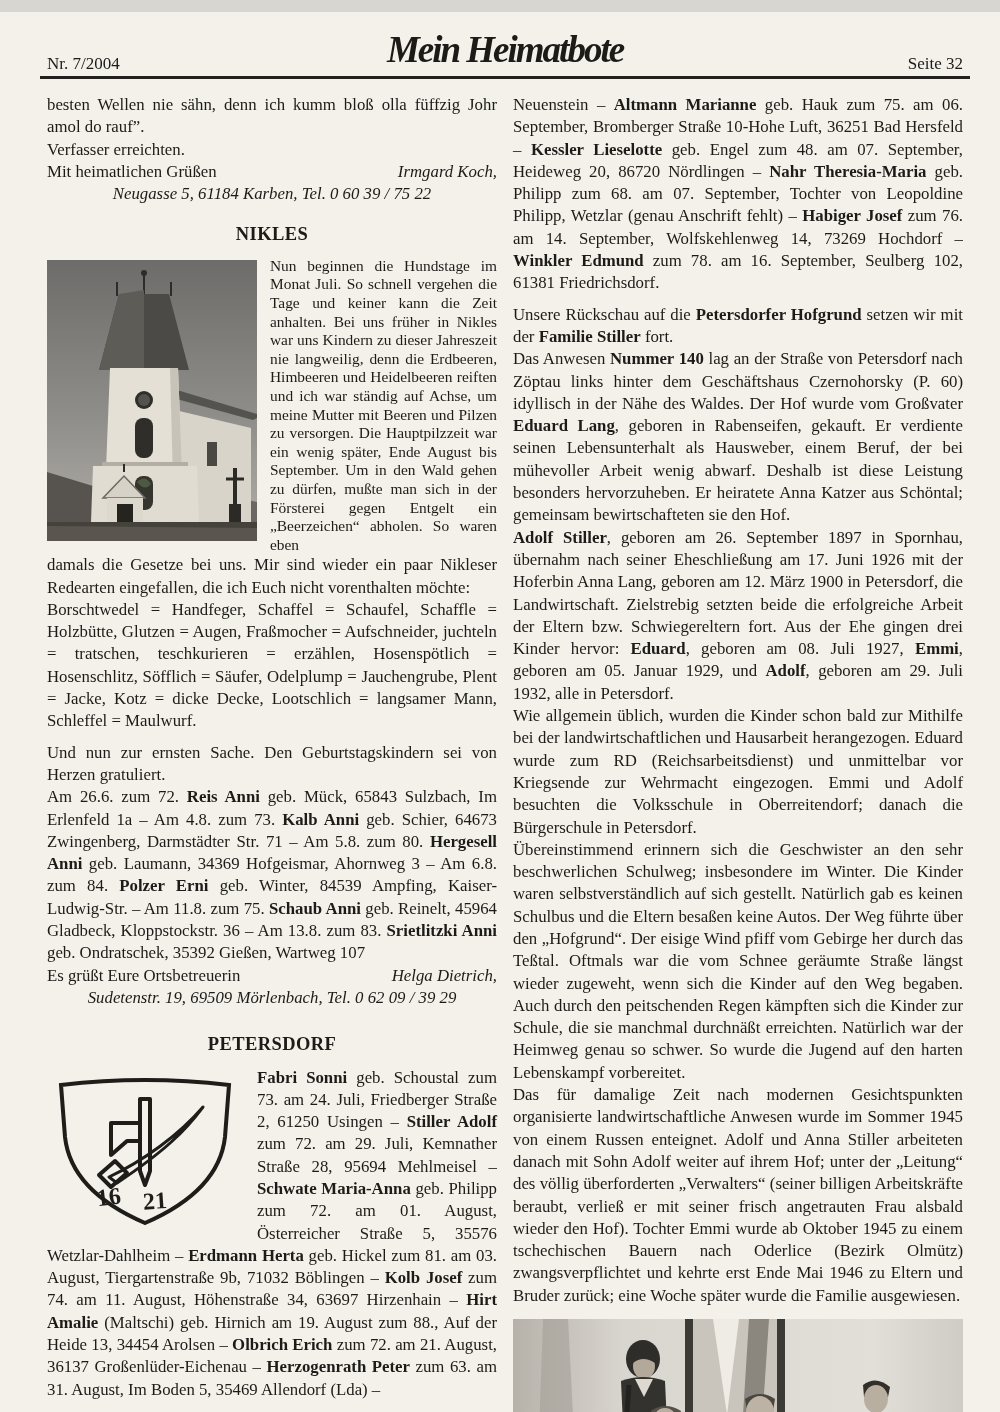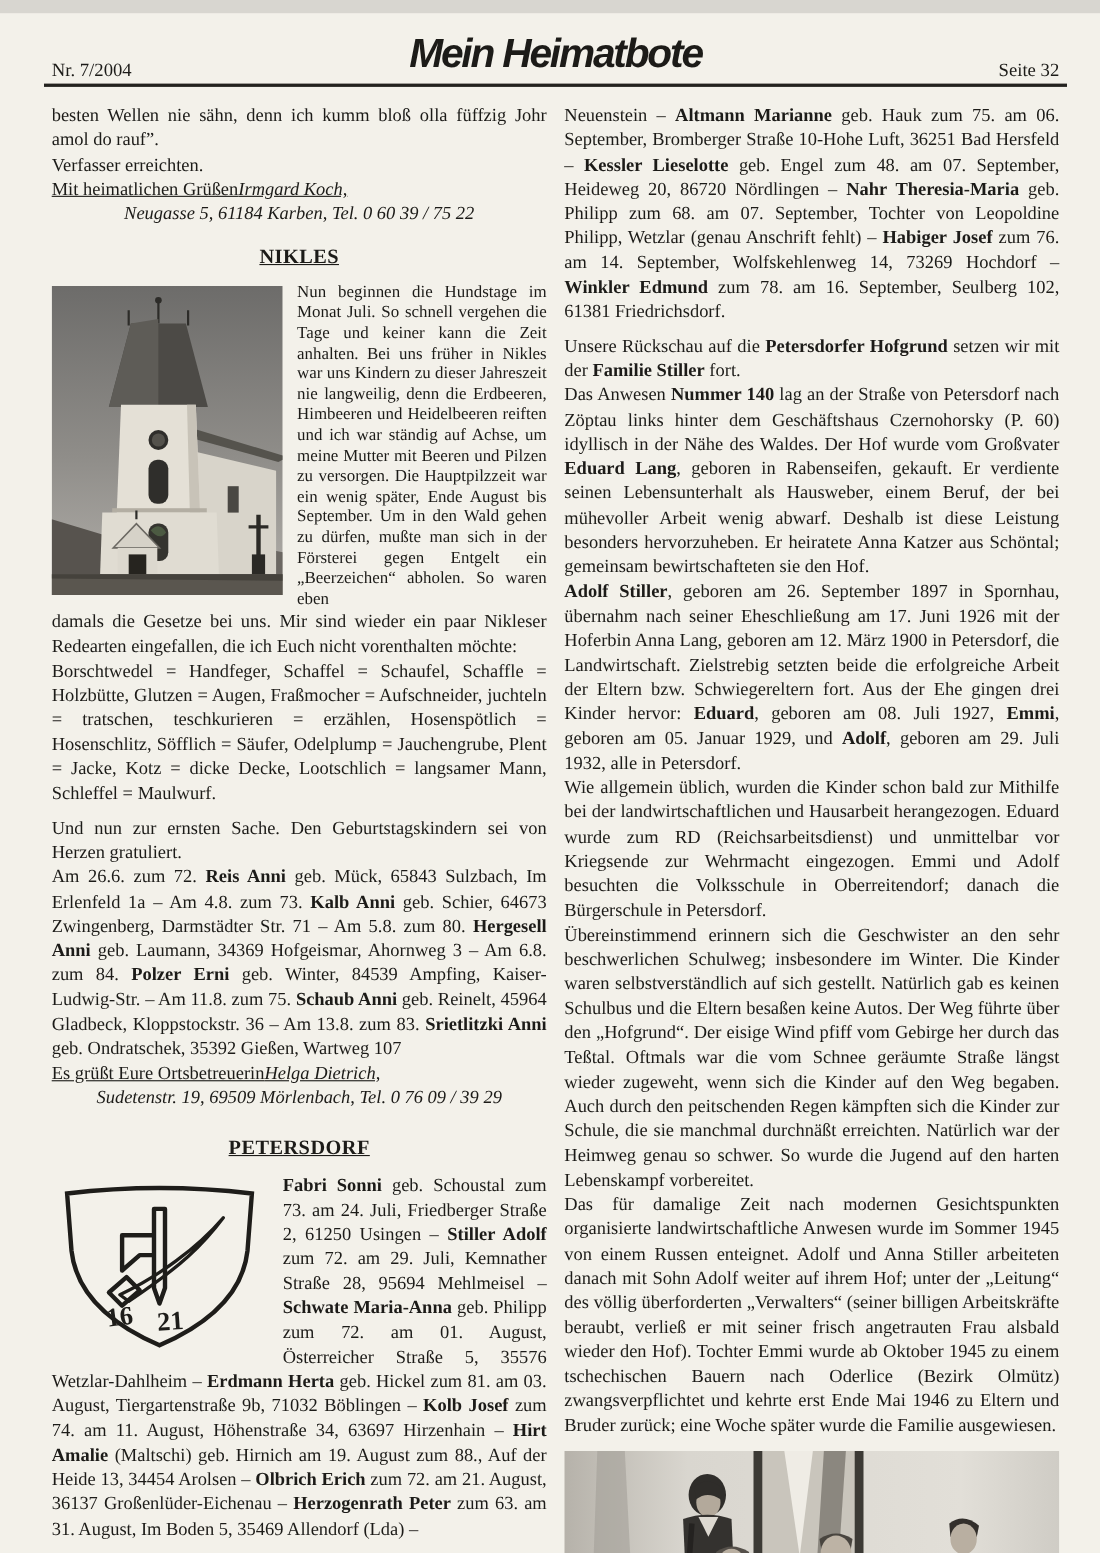--- a/index.html
+++ b/index.html
@@ -4,33 +4,33 @@
 <style>
   html,body{margin:0;padding:0;background:#d8d6d0;}
   .page{position:relative;width:1000px;height:1412px;margin:12px auto;background:#f3f1ea;
         color:#1c1b18;font-family:"Liberation Serif","DejaVu Serif",serif;overflow:hidden;}
   
   .hdr{position:absolute;top:22px;left:47px;right:37px;height:40px;}
   .issue{position:absolute;left:0;bottom:0;font-size:17px;}
   .pageno{position:absolute;right:0;bottom:0;font-size:17px;}
   .masthead{position:absolute;left:50%;transform:translateX(-50%);top:-6px;
             font-size:37px;font-weight:bold;font-style:italic;
-            font-family:Liberation Sans, sans-serif;letter-spacing:-2px;white-space:nowrap;}
+            font-family:Liberation Serif, serif;letter-spacing:-2px;white-space:nowrap;}
   .rule{position:absolute;left:40px;right:30px;top:64px;border-top:3px solid #23221f;}
   
   .col{position:absolute;top:82px;width:450px;font-size:16.8px;line-height:22.3px;}
   .col-left{left:47px;}
   .col-right{left:513px;}
   p{margin:0;}
   .just{text-align:justify;}
   .i{font-style:italic;}
   .b{font-weight:bold;}
-  h2{margin:18px 0 11px;text-align:center;font-size:18.5px;letter-spacing:.4px;font-weight:bold;text-decoration:underline;}
+  h2{margin:18px 0 11px;text-align:center;font-size:18.5px;letter-spacing:.4px;font-weight:bold;}
   h2.pd{margin-top:24px;}
-  .sig-row{display:flex;text-decoration:underline;}
+  .sig-row{display:flex;justify-content:space-between;}
   .sig-addr{text-align:center;}
   .side-sm{font-size:15.4px;line-height:18.6px;}
   .clear{clear:left;}
   .gap-top{margin-top:9px;}
   svg.church{float:left;width:210px;height:281px;margin:3px 13px 3px 0;}
   svg.shield{float:left;width:196px;height:160px;margin:4px 14px 2px 0;}
   figure{margin:12px 0 0;}
   svg.family{display:block;width:450px;height:288px;}
 </style>
 </head>
@@ -106,21 +106,21 @@
 
       <p class="just side-sm">Nun beginnen die Hundstage im Monat Juli. So schnell vergehen die Tage und keiner kann die Zeit anhalten. Bei uns früher in Nikles war uns Kindern zu dieser Jahreszeit nie langweilig, denn die Erdbeeren, Himbeeren und Heidelbeeren reiften und ich war ständig auf Achse, um meine Mutter mit Beeren und Pilzen zu versorgen. Die Hauptpilzzeit war ein wenig später, Ende August bis September. Um in den Wald gehen zu dürfen, mußte man sich in der Försterei gegen Entgelt ein „Beerzeichen“ abholen. So waren eben</p>
       <p class="just clear">damals die Gesetze bei uns. Mir sind wieder ein paar Nikleser Redearten eingefallen, die ich Euch nicht vorenthalten möchte:</p>
       <p class="just">Borschtwedel = Handfeger, Schaffel = Schaufel, Schaffle = Holzbütte, Glutzen = Augen, Fraßmocher = Aufschneider, juchteln = tratschen, teschkurieren = erzählen, Hosenspötlich = Hosenschlitz, Söfflich = Säufer, Odelplump = Jauchengrube, Plent = Jacke, Kotz = dicke Decke, Lootschlich = langsamer Mann, Schleffel = Maulwurf.</p>
       <p class="just gap-top">Und nun zur ernsten Sache. Den Geburtstagskindern sei von Herzen gratuliert.</p>
       <p class="just"><span>Am 26.6. zum 72. </span><span class="b">Reis Anni</span><span> geb. Mück, 65843 Sulzbach, Im Erlenfeld 1a – Am 4.8. zum 73. </span><span class="b">Kalb Anni</span><span> geb. Schier, 64673 Zwingenberg, Darmstädter Str. 71 – Am 5.8. zum 80. </span><span class="b">Hergesell Anni</span><span> geb. Laumann, 34369 Hofgeismar, Ahornweg 3 – Am 6.8. zum 84. </span><span class="b">Polzer Erni</span><span> geb. Winter, 84539 Ampfing, Kaiser-Ludwig-Str. – Am 11.8. zum 75. </span><span class="b">Schaub Anni</span><span> geb. Reinelt, 45964 Gladbeck, Kloppstockstr. 36 – Am 13.8. zum 83. </span><span class="b">Srietlitzki Anni</span><span> geb. Ondratschek, 35392 Gießen, Wartweg 107</span></p>
       <div class="sig-row">
         <span>Es grüßt Eure Ortsbetreuerin</span>
         <span class="i">Helga Dietrich,</span>
       </div>
-      <div class="sig-addr i">Sudetenstr. 19, 69509 Mörlenbach, Tel. 0 76 09 / 39 29</div>
+      <div class="sig-addr i">Sudetenstr. 19, 69509 Mörlenbach, Tel. 0 62 09 / 39 29</div>
     </div>
 
     <h2 class="pd">PETERSDORF</h2>
 
     <div>
       <svg class="shield" viewBox="0 0 196 160" aria-hidden="true">
         <path d="M14,14 Q98,4 182,14 L178,66 Q172,120 98,152 Q24,120 18,66 Z" fill="none" stroke="#1e1d1a" stroke-width="4"></path>
 
         <path d="M93,28 L103,28 L103,100 L98,114 L93,100 Z" fill="none" stroke="#1e1d1a" stroke-width="4" stroke-linejoin="round"></path>
 

